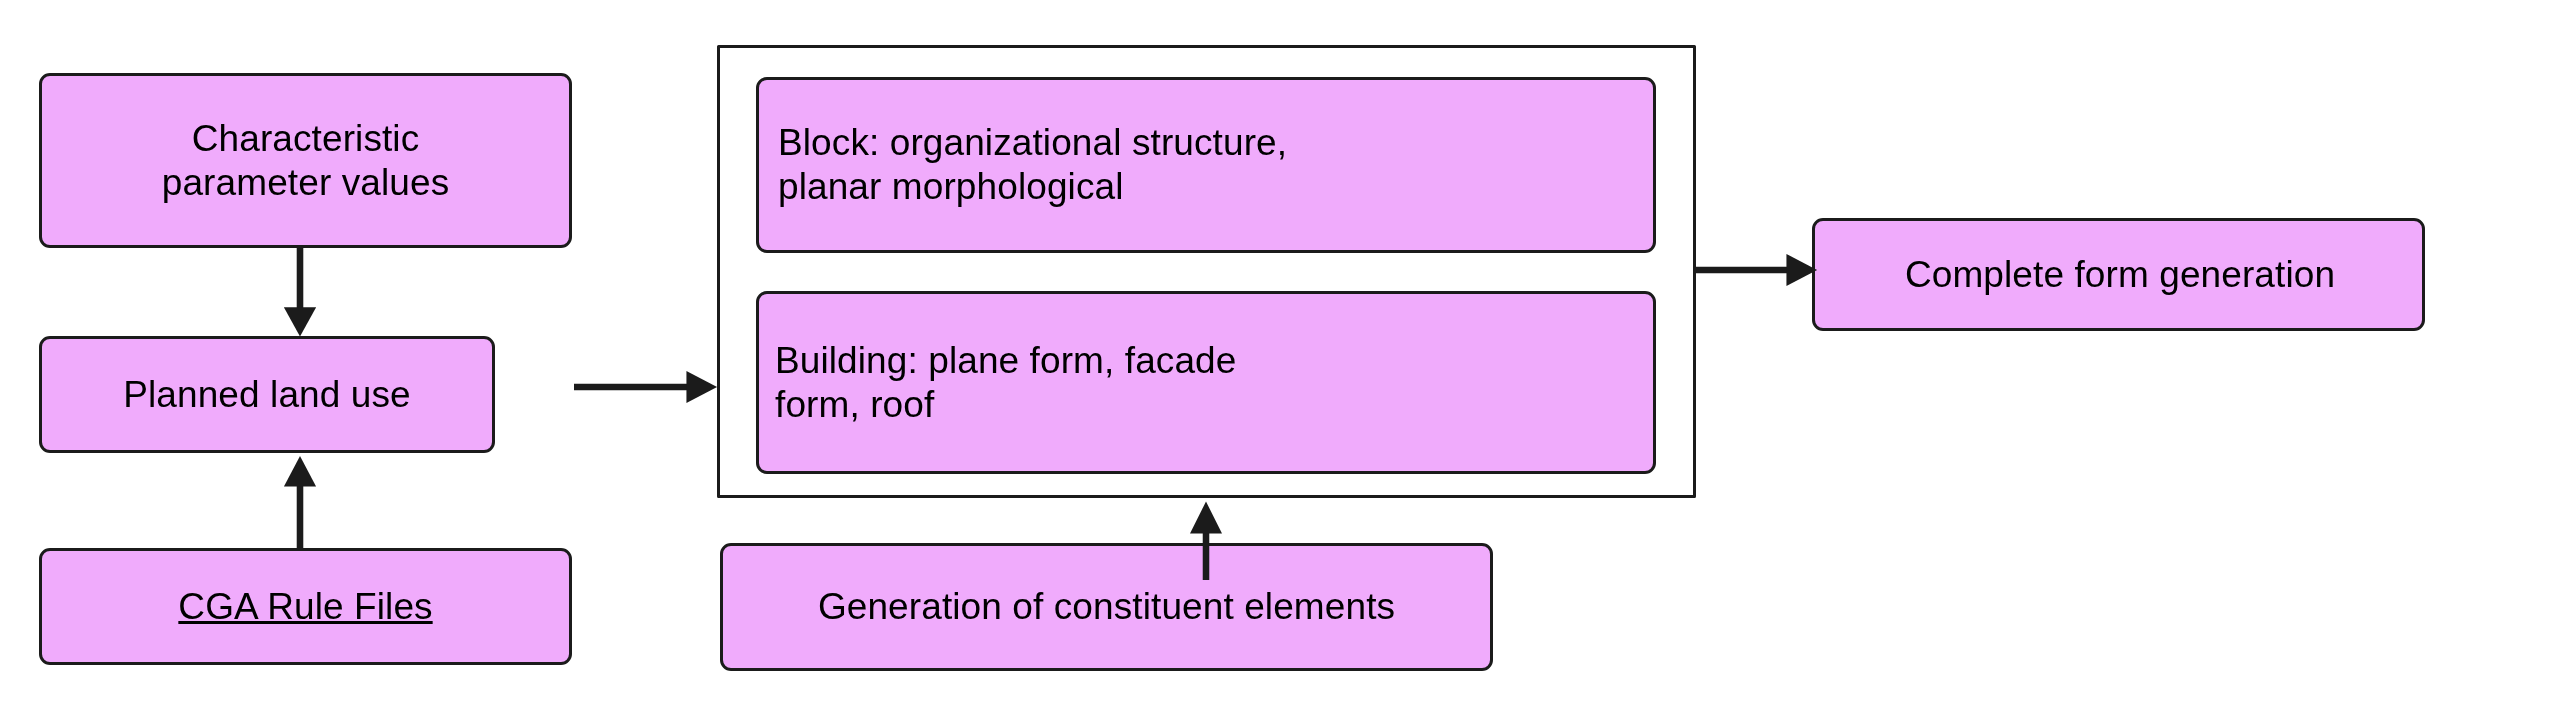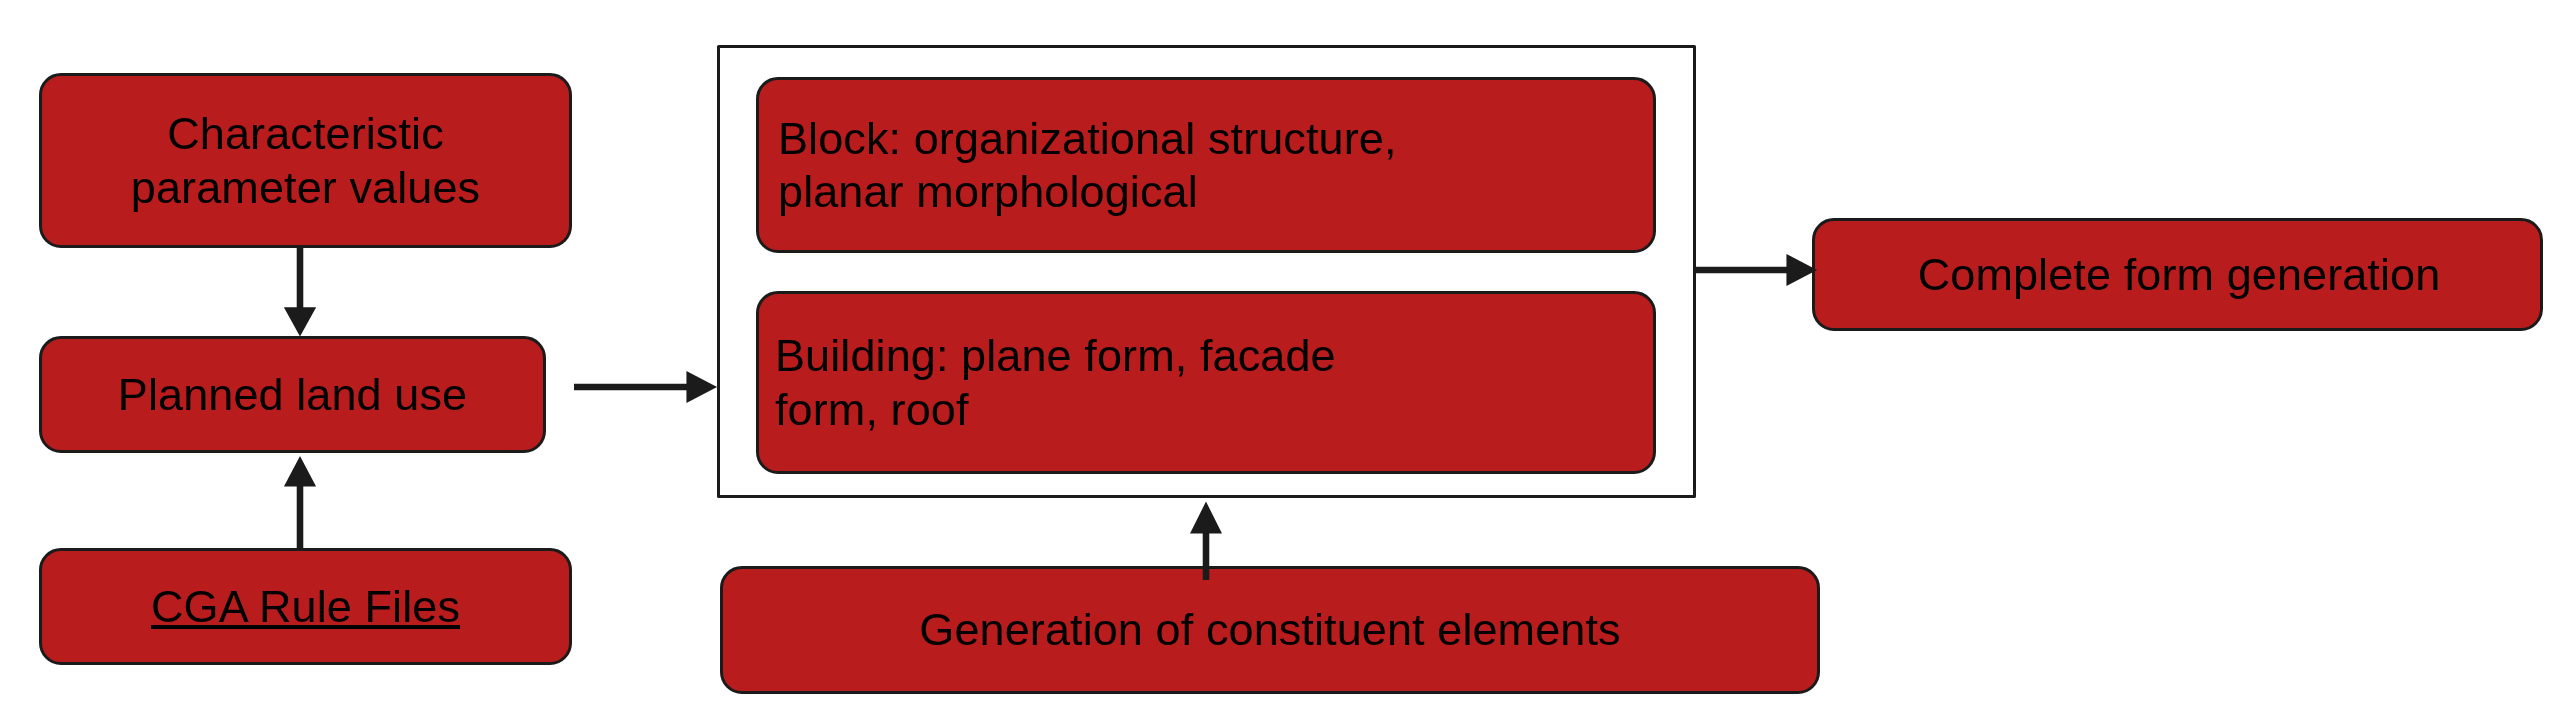--- a/index.html
+++ b/index.html
@@ -16,27 +16,27 @@
   }
   #canvas {
     position: relative;
     width: 2576px;
     height: 725px;
   }
   .node {
     position: absolute;
     box-sizing: border-box;
     border: 3.7px solid #1b1b1b;
-    border-radius: 22px;
-    background: #b91c1c;
+    border-radius: 11px;
+    background: #f0abfc;
     display: flex;
     align-items: center;
     justify-content: center;
     text-align: center;
-    font-size: 45px;
+    font-size: 37px;
     line-height: 1.18;
     letter-spacing: 0.1px;
     padding: 0 13px;
   }
   .node.left-align {
     justify-content: flex-start;
     text-align: left;
     padding: 0 19px;
   }
   .node-text {
@@ -46,21 +46,21 @@
   
   #node-characteristic {
     left: 39px;
     top: 73px;
     width: 533px;
     height: 175px;
   }
   #node-planned {
     left: 39px;
     top: 336px;
-    width: 507px;
+    width: 456px;
     height: 117px;
   }
   #node-cga {
     left: 39px;
     top: 548px;
     width: 533px;
     height: 117px;
     text-decoration: underline;
   }
   #group-box {
@@ -82,28 +82,28 @@
   }
   #node-building {
     left: 756px;
     top: 291px;
     width: 900px;
     height: 183px;
     padding-left: 16px;
   }
   #node-generation {
     left: 720px;
-    top: 566px;
-    width: 1100px;
+    top: 543px;
+    width: 773px;
     height: 128px;
   }
   #node-complete {
     left: 1812px;
     top: 218px;
-    width: 731px;
+    width: 613px;
     height: 113px;
     padding-left: 16px;
   }
   
   .arrow {
     position: absolute;
   }
   .arrow svg {
     display: block;
     overflow: visible;

